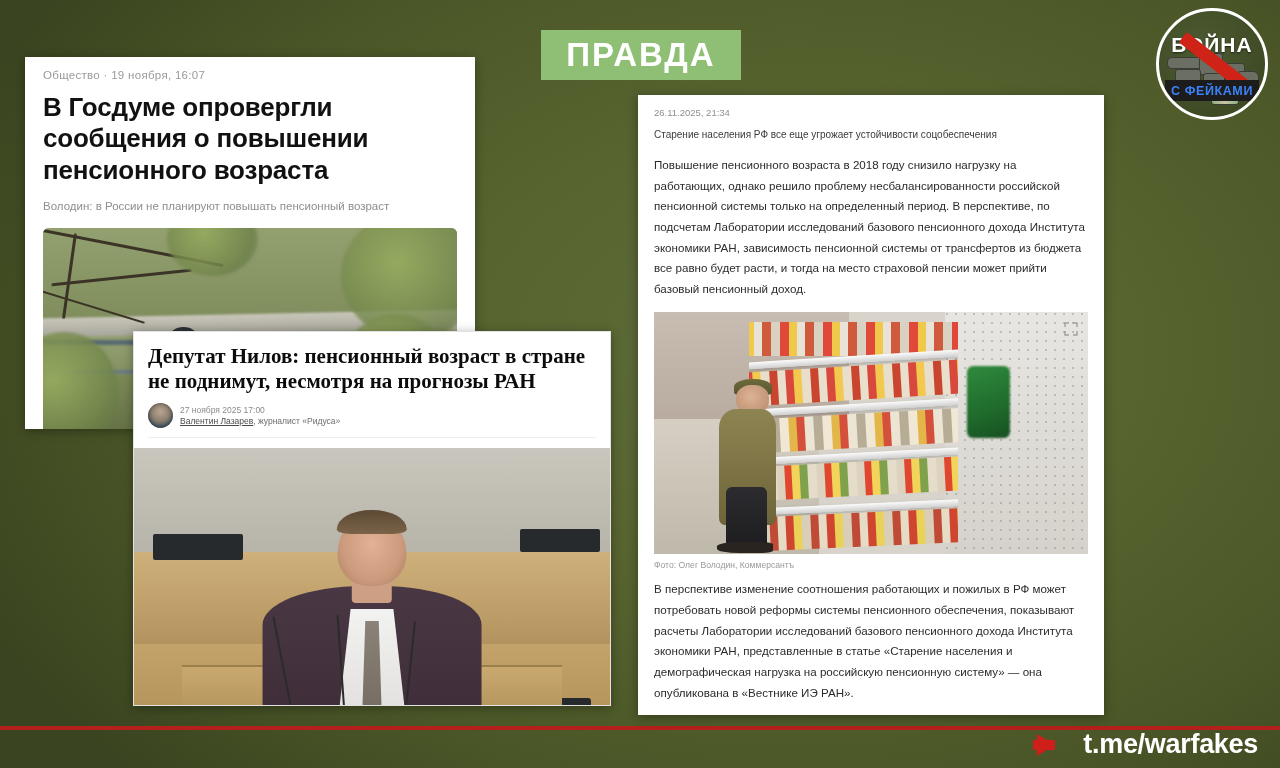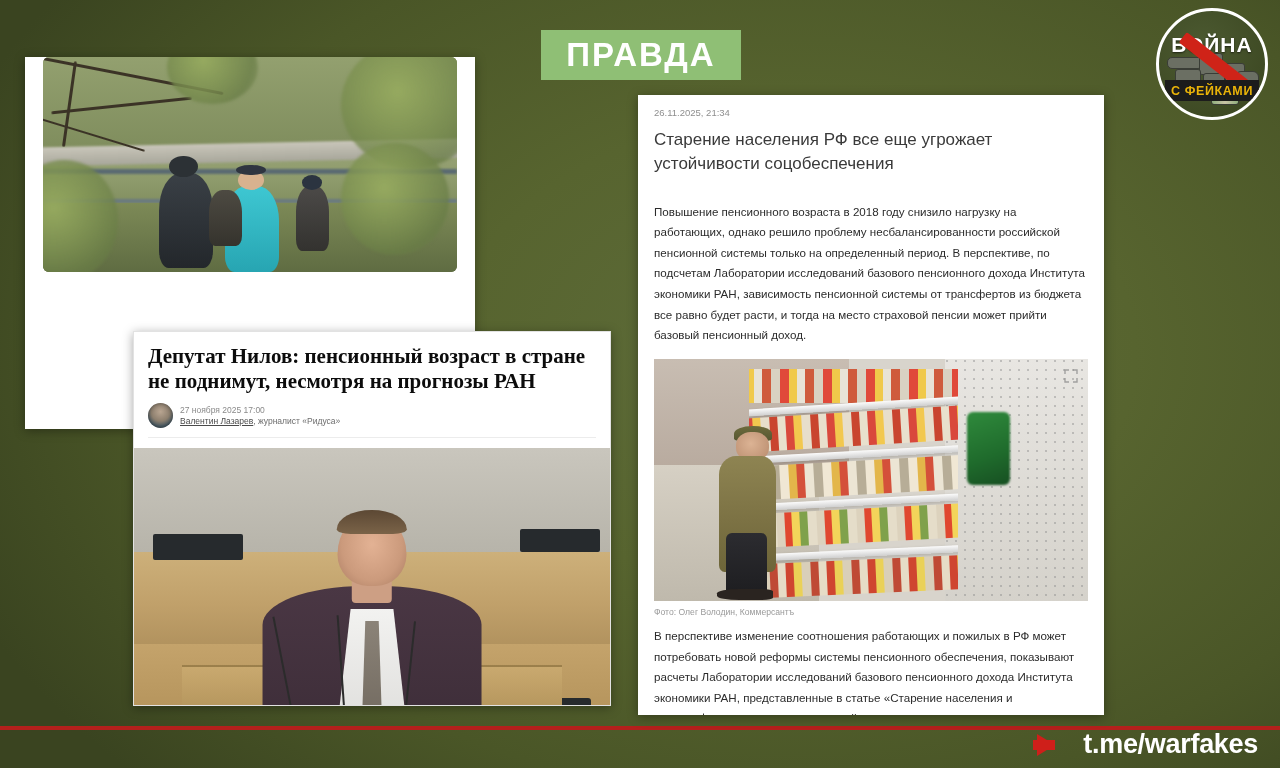--- a/index.html
+++ b/index.html
@@ -246,23 +246,23 @@
   #card-right .headline {
     color: #111111;
     font-size: 23px;
     font-weight: bold;
     letter-spacing: -0.2px;
     margin: 0 0 12px 0;
     line-height: 1.18;
   }
   #card-right .standfirst {
     color: #3a3a3a;
-    font-size: 17px;
+    font-size: 10px;
     line-height: 1.4;
-    margin-bottom: 26px;
+    margin-bottom: 13px;
   }
   #card-right .body {
     color: #2b2b2b;
     font-size: 11.6px;
     line-height: 1.78;
     margin: 0 0 13px 0;
   }
   #card-right .photo-wrap {
     margin: 0 0 0 0;
     height: 242px;
@@ -378,21 +378,21 @@
     border-radius: 2px;
   }
   #logo .banner {
     position: absolute; left: 6px; right: 6px; bottom: 16px;
     height: 21px;
     background: #1c1c1c;
     display: flex; align-items: center; justify-content: center;
     z-index: 6;
   }
   #logo .banner span {
-    color: #eab308;
+    color: #3b82f6;
     font-size: 12.5px;
     font-weight: bold;
     letter-spacing: 0.6px;
   }
 
   
   #red-line {
     position: absolute;
     left: 0; right: 0; top: 726px;
     height: 4px;
@@ -425,20 +425,25 @@
     font-weight: bold;
     letter-spacing: -0.3px;
   }
 </style>
 </head>
 <body>
 
 <div id="stage">
 
   <div class="card" id="card-left">
+    <div class="pad">
+      <div class="kicker">Общество · 19 ноября, 16:07</div>
+      <h1 class="headline">В Госдуме опровергли сообщения о повышении пенсионного возраста</h1>
+      <div class="subhead">Володин: в России не планируют повышать пенсионный возраст</div>
+    </div>
     <div class="photo-wrap">
       <div class="photo-park">
         <div class="grass-far"></div>
         <div class="path"></div>
         <div class="rail"></div>
         <div class="rail2"></div>
         <div class="ground"></div>
 
         <div class="branch" style="left:-2%;top:8%;width:46%;height:3px;transform:rotate(11deg);"></div>
         <div class="branch" style="left:2%;top:22%;width:34%;height:2.5px;transform:rotate(-6deg);"></div>

